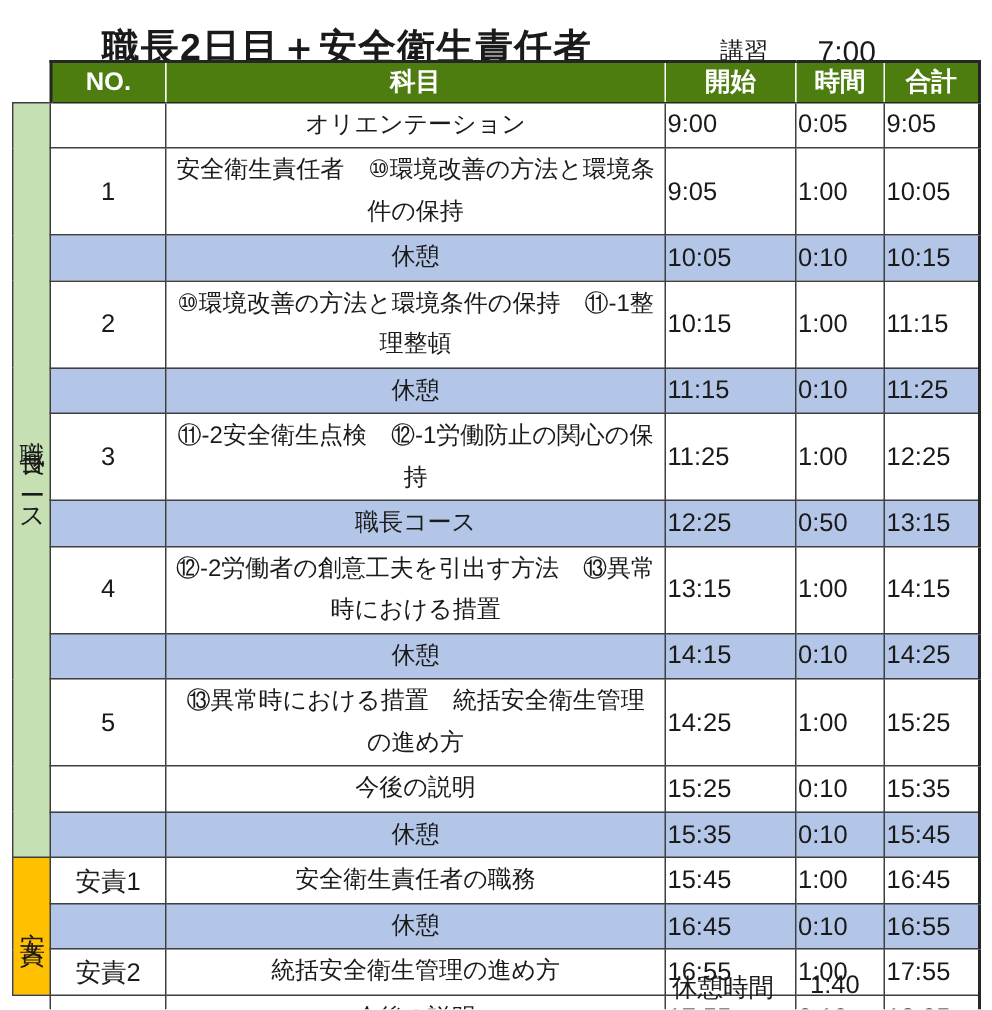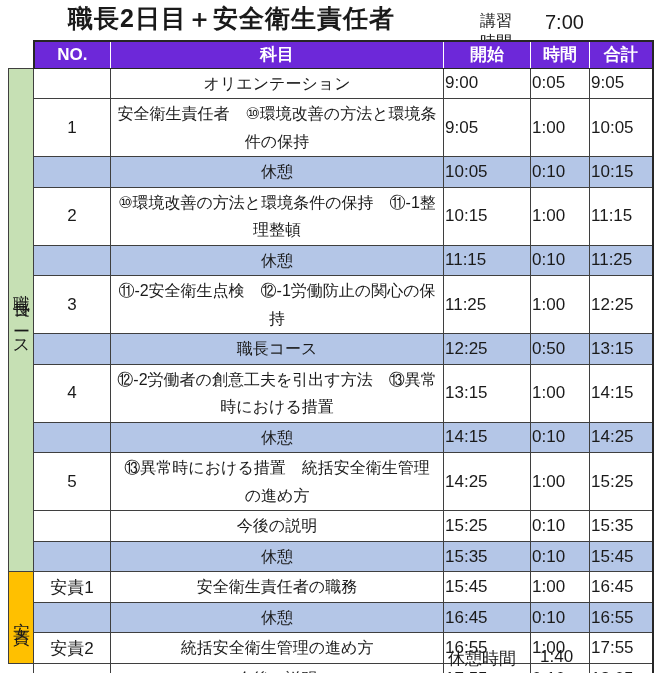--- a/index.html
+++ b/index.html
@@ -1,38 +1,38 @@
 <!DOCTYPE html>
 <html><head>
 <meta charset="utf-8">
 <style>
   html,body{margin:0;padding:0;background:#ffffff;}
   body{font-family:"Liberation Sans","DejaVu Sans",sans-serif;color:#1a1a1a;}
   .page{position:relative;width:661px;height:673px;background:#ffffff;overflow:hidden;}
 
   
-  .titlebar{position:absolute;top:0;left:0;width:524px;height:38px;}
+  .titlebar{position:absolute;top:13px;left:0;width:524px;height:38px;}
   .main-title{position:absolute;left:68px;top:2px;font-size:25px;font-weight:bold;letter-spacing:1px;white-space:nowrap;}
   .info-label{position:absolute;left:455px;top:11px;font-size:16px;margin-left:25px;}
   .info-value{position:absolute;left:545px;top:11px;font-size:20px;}
 
   
   .sched-wrap{position:absolute;top:40px;left:8px;}
   table{border-collapse:collapse;table-layout:fixed;width:644px;}
   col.c-side{width:25px;}
   col.c-no{width:77px;}
   col.c-subj{width:333px;}
   col.c-start{width:87px;}
   col.c-dur{width:59px;}
   col.c-total{width:63px;}
 
   td,th{box-sizing:border-box;}
   tbody td{border:1px solid #3f3f3f;font-size:16px;background:#ffffff;vertical-align:middle;}
 
-  thead th{background:#6d28d9;color:#ffffff;font-weight:bold;font-size:17px;height:27px;
+  thead th{background:#4d7c0f;color:#ffffff;font-weight:bold;font-size:17px;height:27px;
     border-left:1px solid #ffffff;border-right:1px solid #ffffff;
     border-top:2px solid #262626;border-bottom:1px solid #262626;text-align:center;}
   thead th.first{border-left:2px solid #262626;}
   thead th.last{border-right:2px solid #262626;}
   thead td.corner{border:none;background:transparent;}
 
   tbody tr{height:26px;}
   td.no-cell{text-align:center;font-size:17px;}
   td.subject-cell{text-align:center;padding:1px 6px;line-height:1.72;}
   td.time-cell{text-align:left;font-size:17px;}

